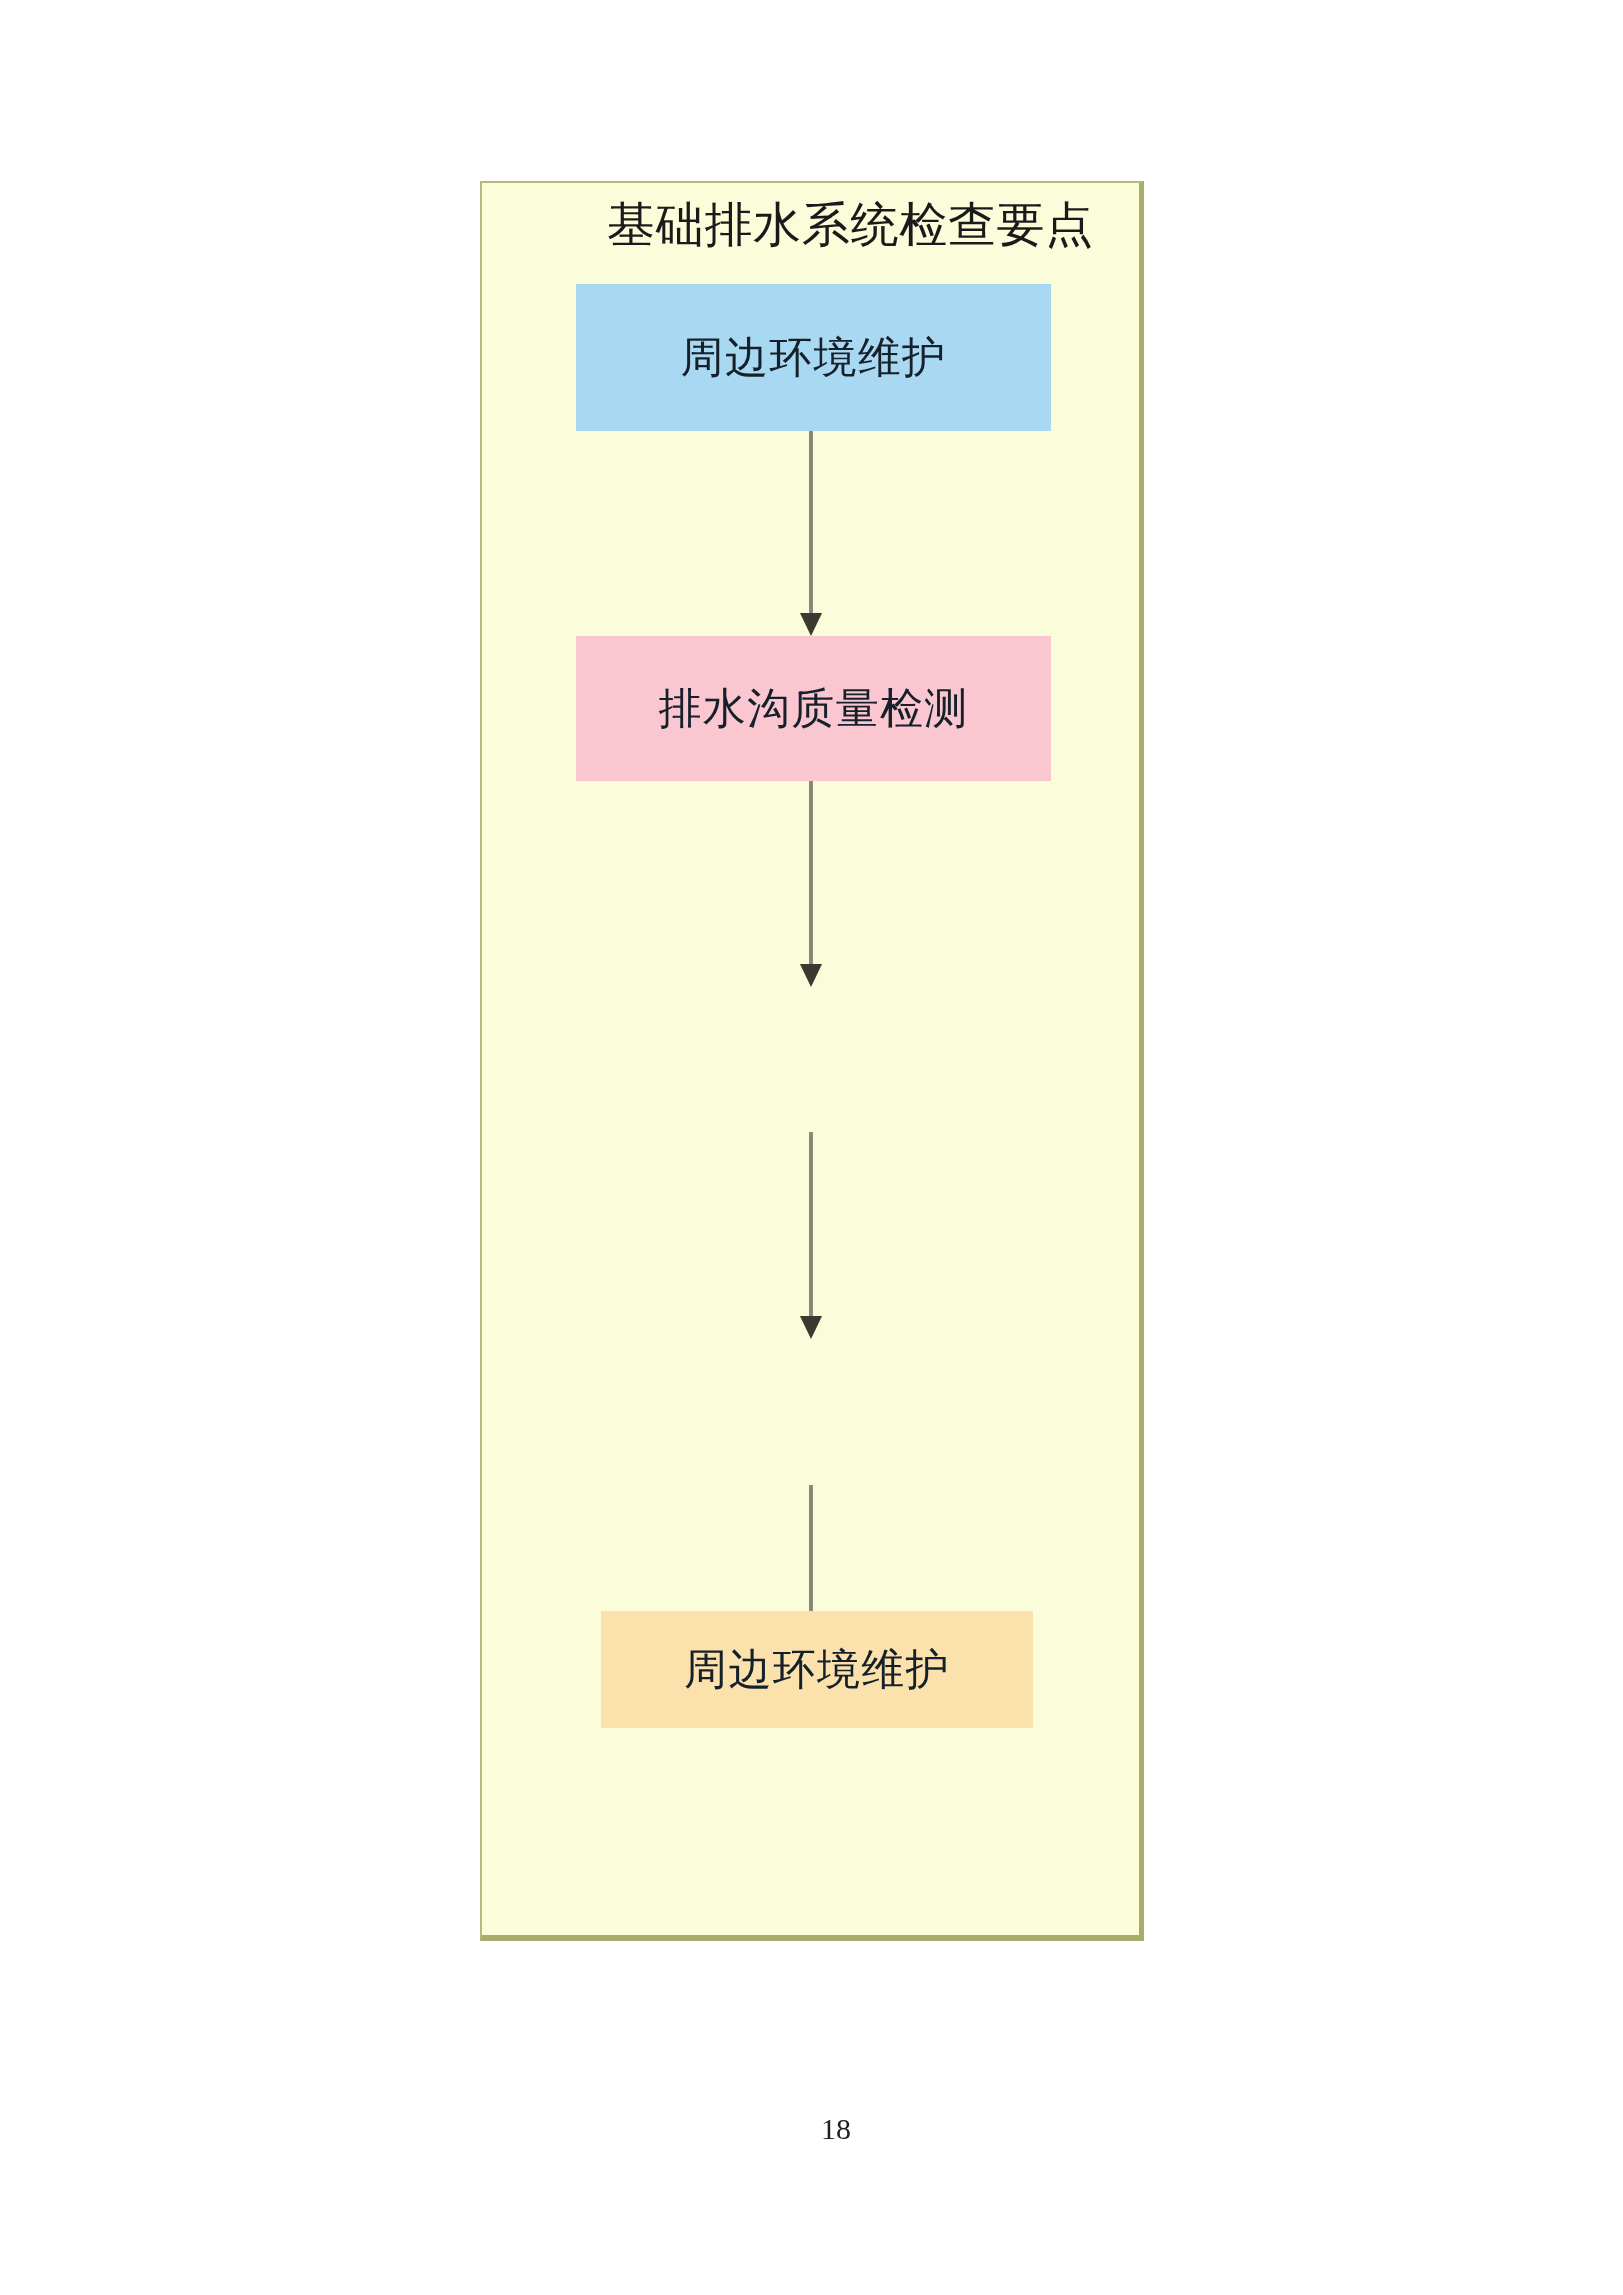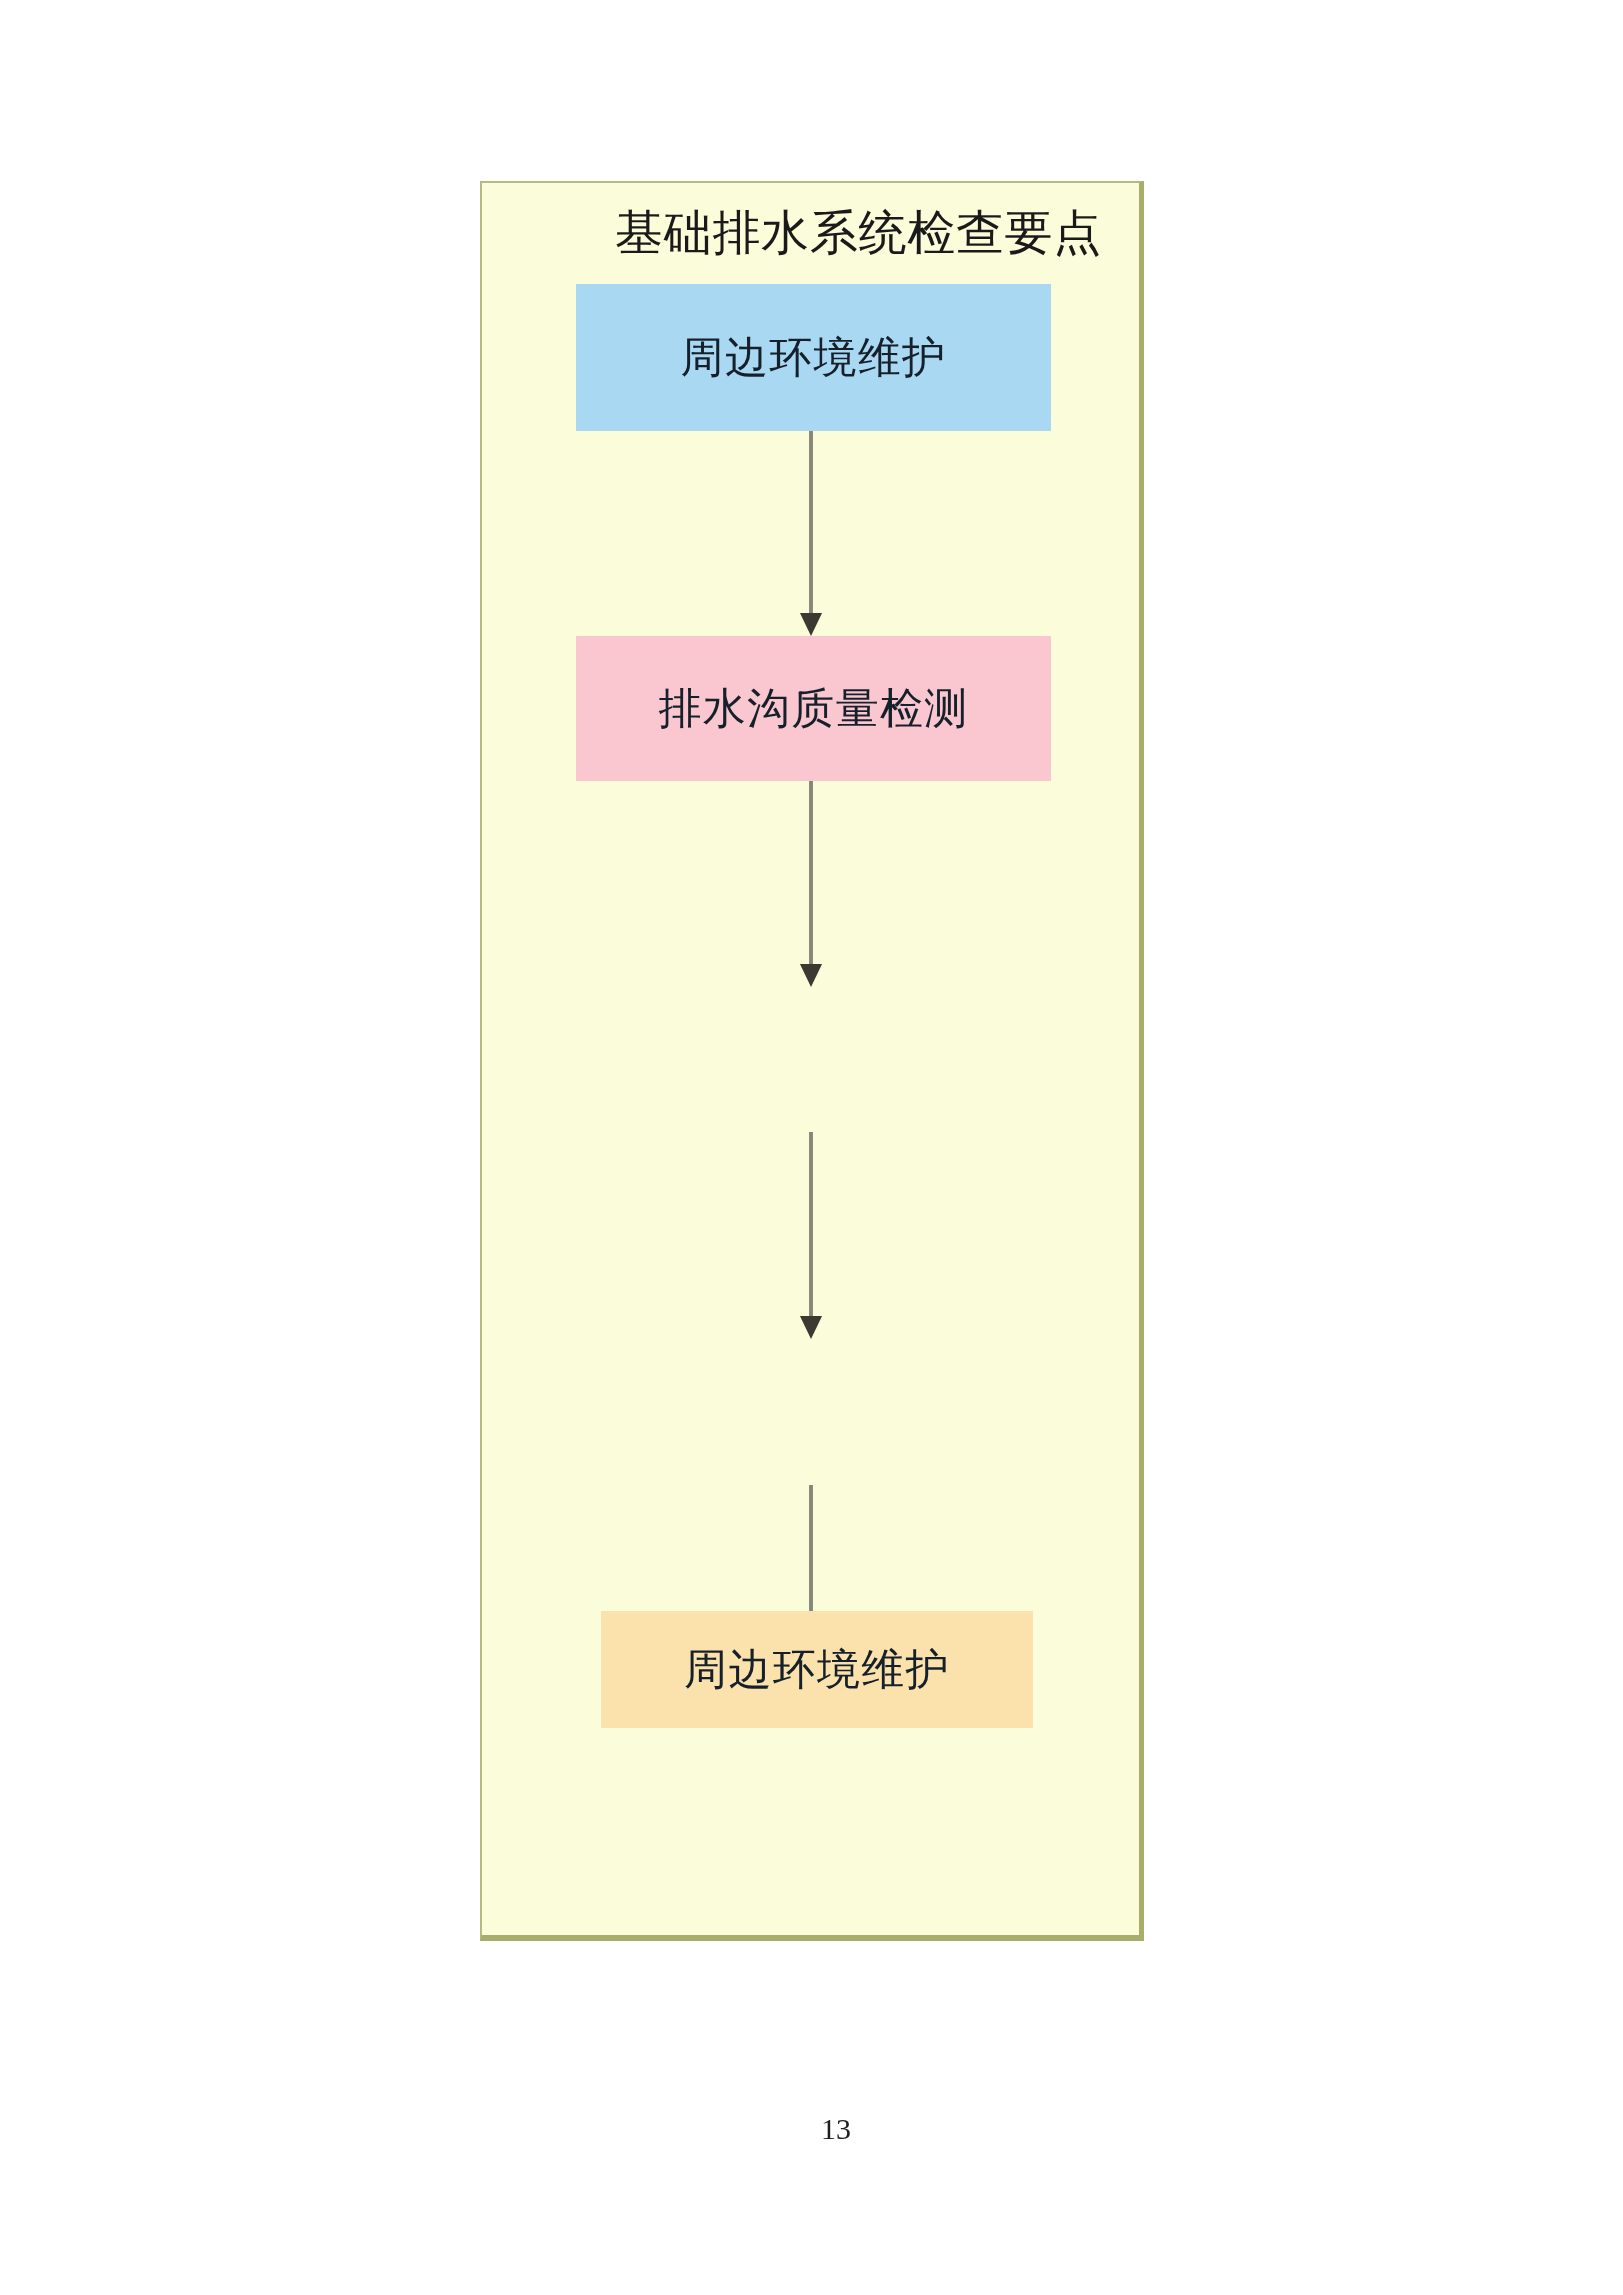--- a/index.html
+++ b/index.html
@@ -27,21 +27,21 @@
     border-right-width: 5.2px;
     border-bottom-width: 6.5px;
     border-right-color: var(--panel-border-dark, #a8ad6c);
     border-bottom-color: var(--panel-border-dark, #a8ad6c);
   }
   .panel-title {
     position: absolute;
     left: 0;
     top: 7.9px;
     width: 100%;
-    margin: 16px;
+    margin: 8px;
     text-align: center;
     font-size: 48px;
     font-weight: 500;
     line-height: 1.1;
     color: var(--title-color, #1a1a1a);
     letter-spacing: 0.7px;
     padding-left: 32px;
   }
   .node {
     position: absolute;
@@ -120,16 +120,16 @@
       <line x1="20" y1="0" x2="20" y2="285"></line>
       <polygon points="3,280 37,280 20,315"></polygon>
     </svg>
 
     <div class="node n4" style="background-color: rgb(251, 226, 172);">
       <span>周边环境维护</span>
     </div>
 
   </section>
 
-  <div class="page-number">13</div>
+  <div class="page-number">18</div>
 
 </div>
 
 
 </body></html>

